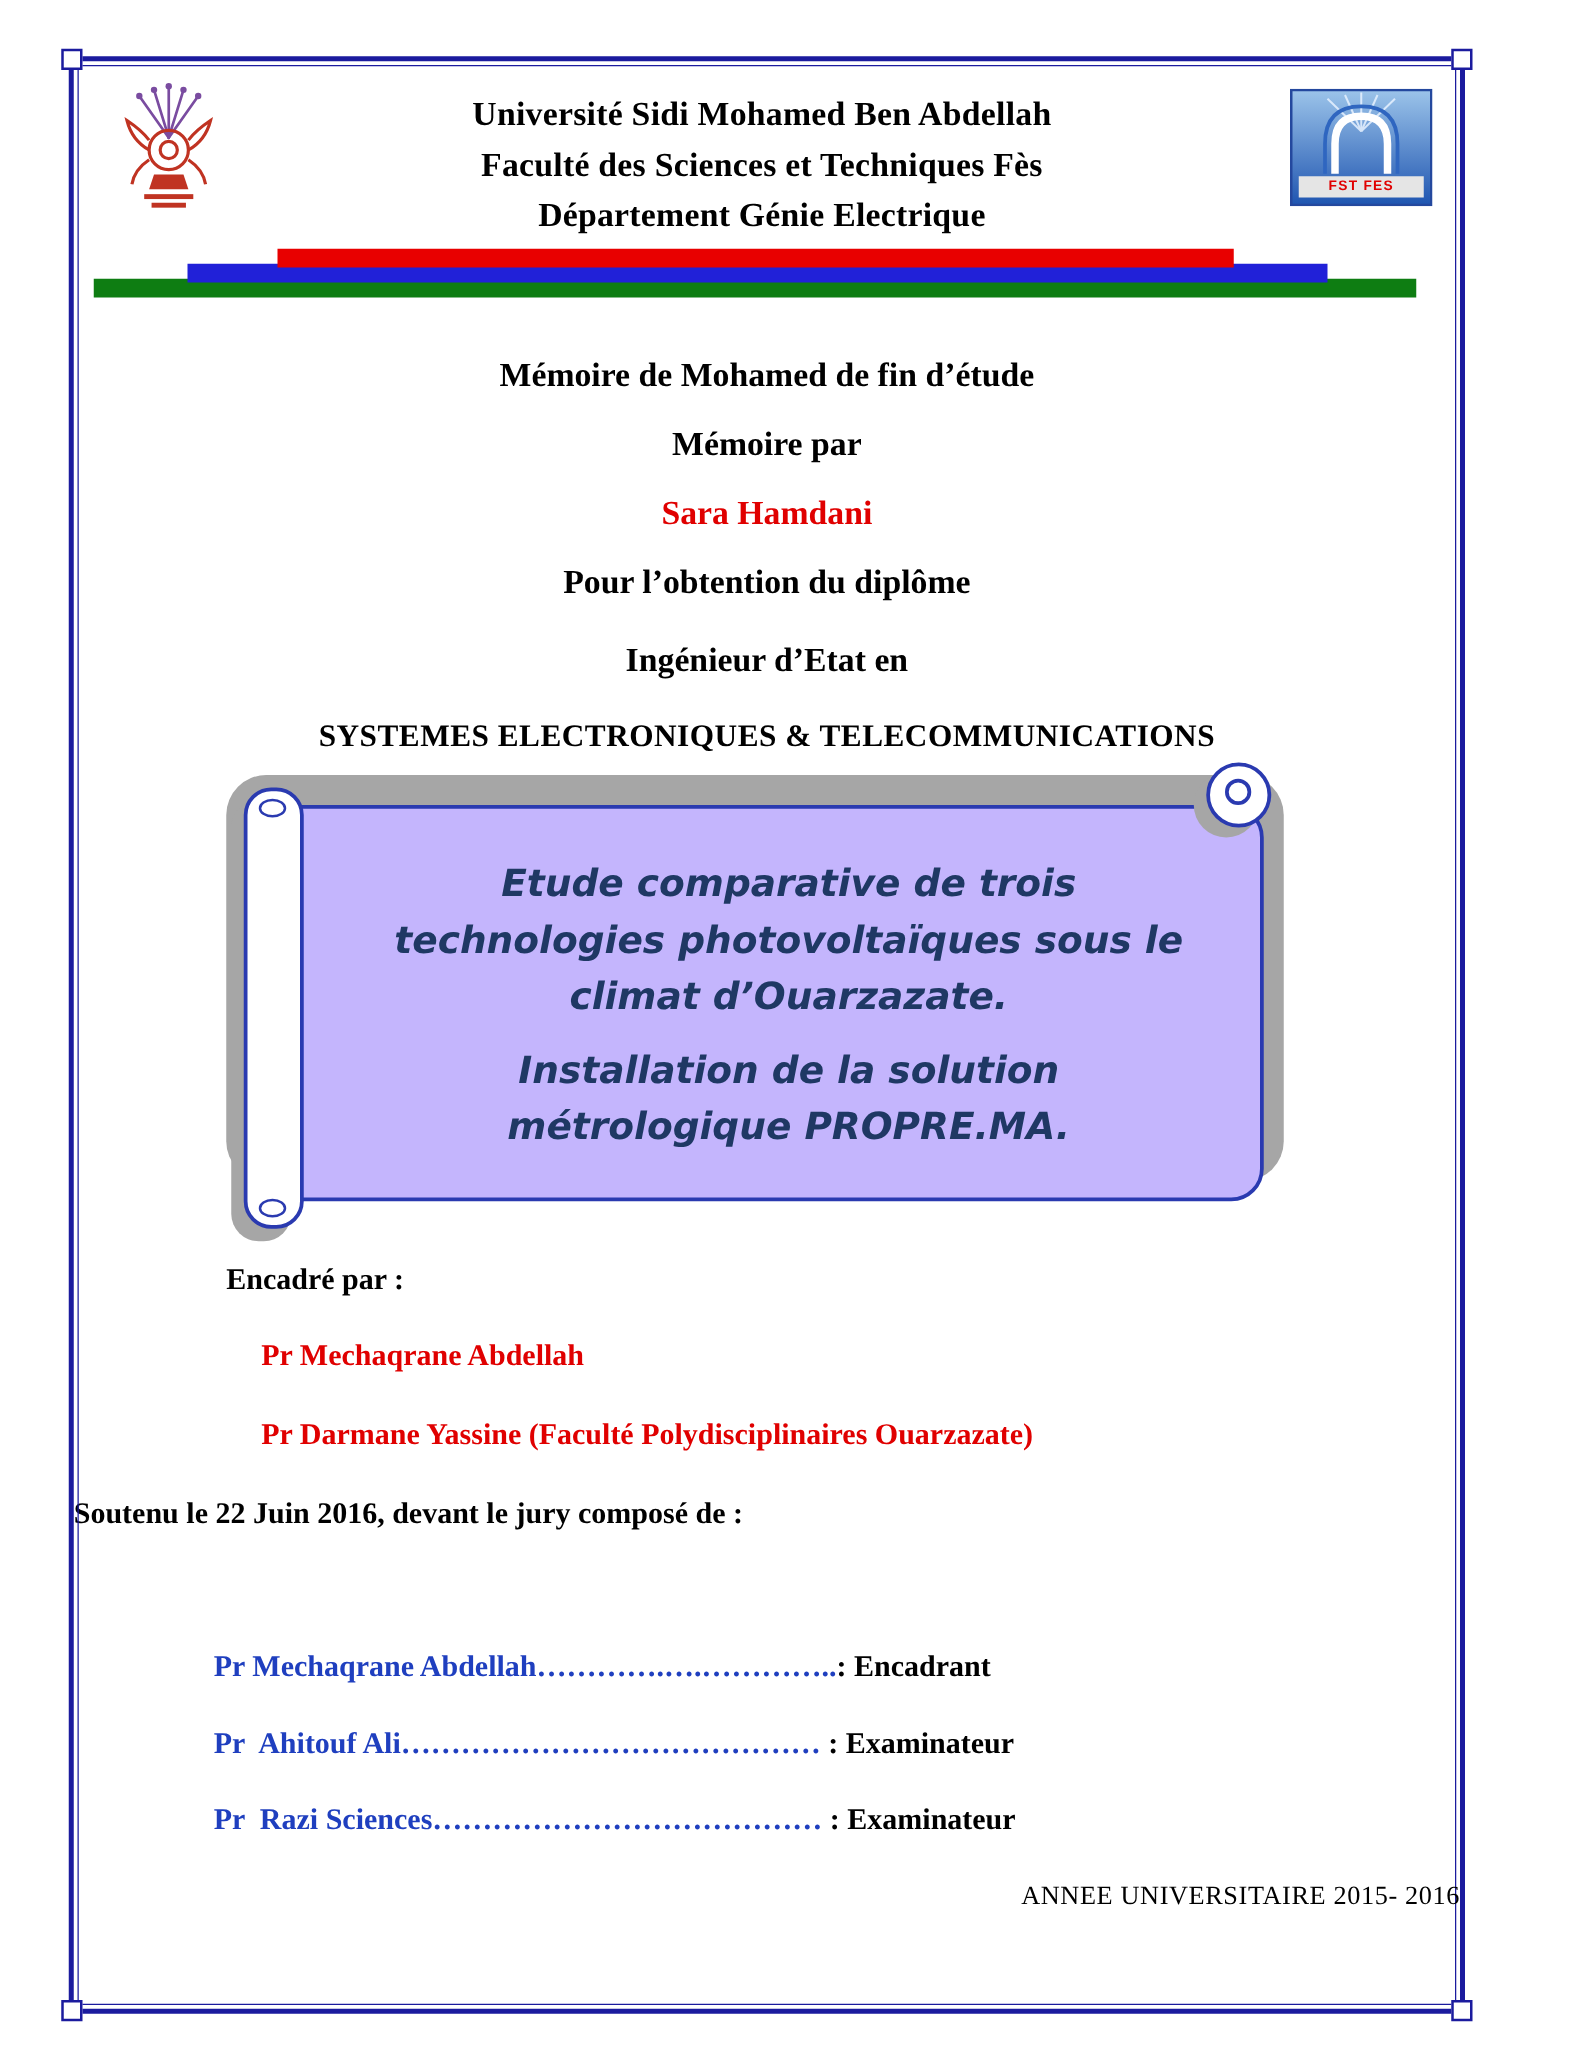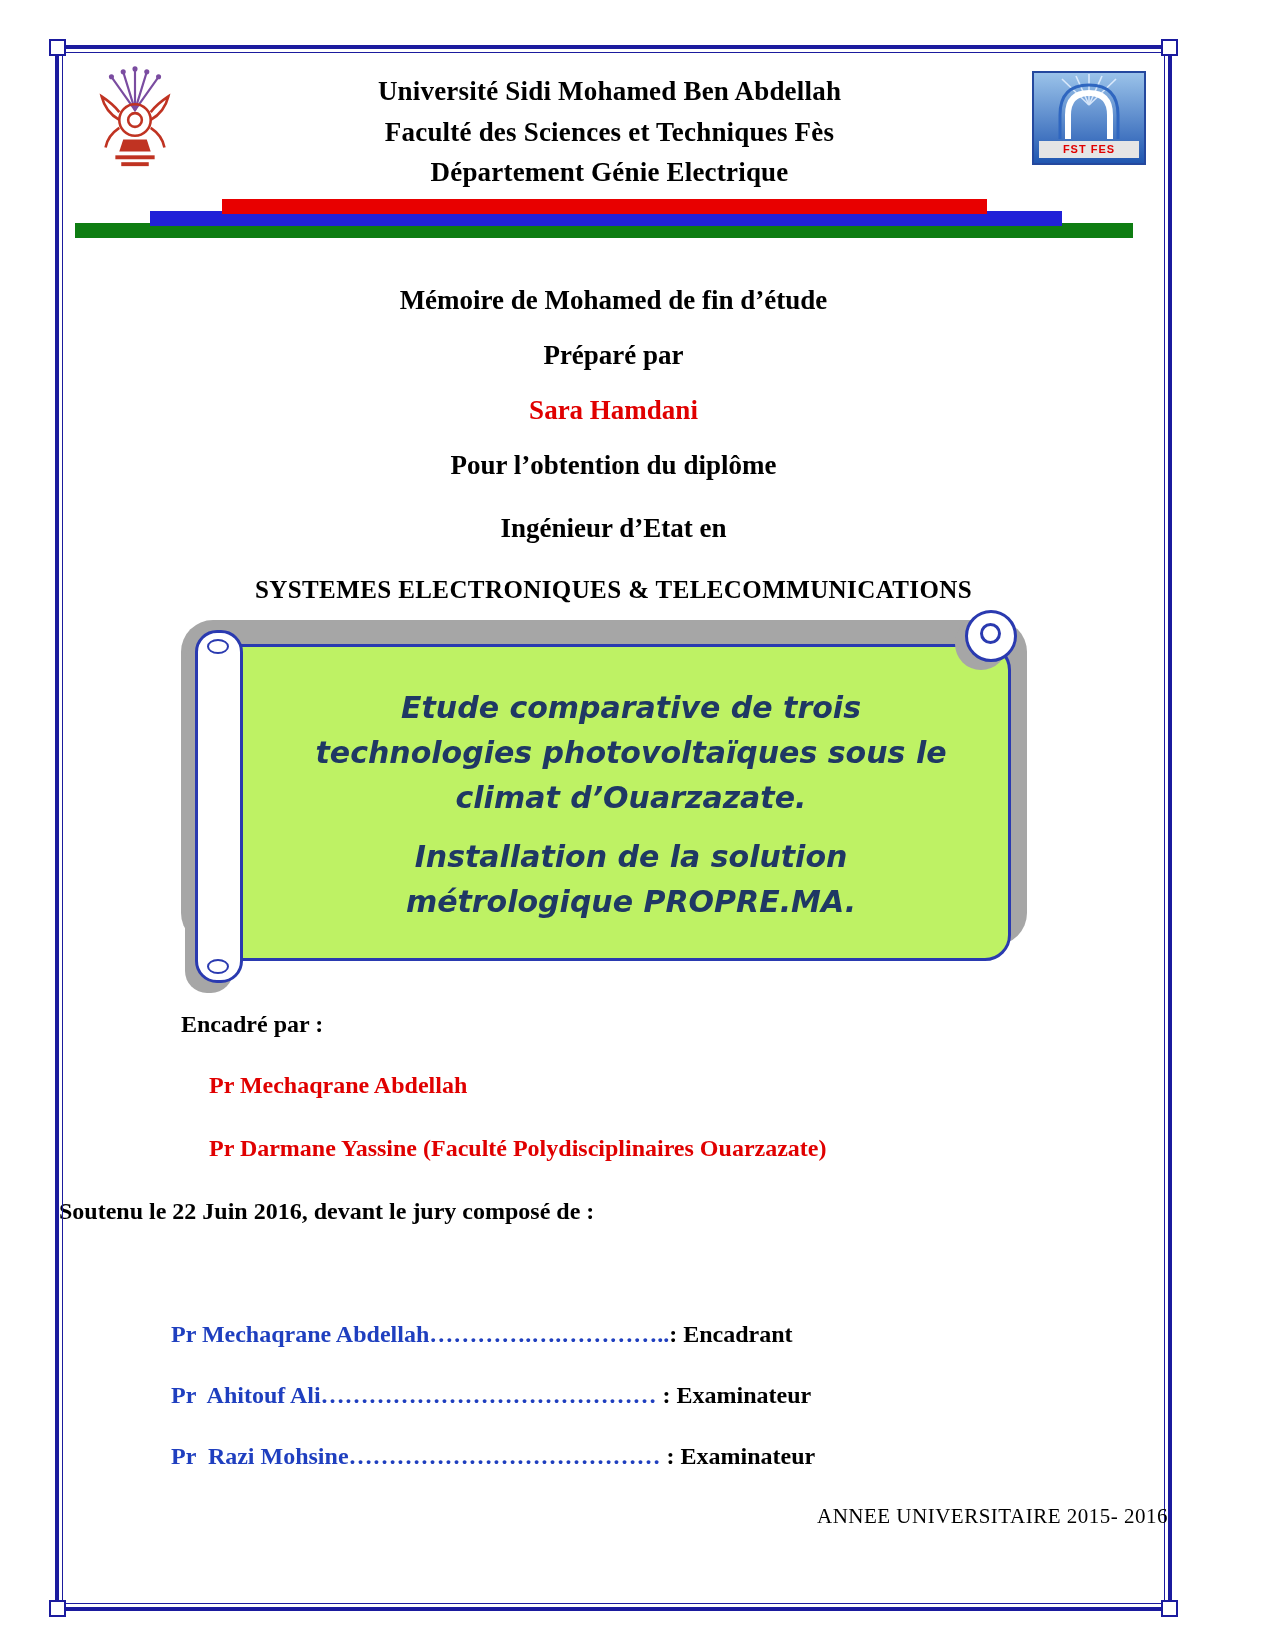--- a/index.html
+++ b/index.html
@@ -50,21 +50,21 @@
   .intro p.gap { margin-bottom:32px; }
   .intro p.program { font-size:25px; letter-spacing:0.4px; margin-top:8px; }
 
   
   .banner-wrap { position:relative; width:800px; margin:40px 0 0 152px; }
   .banner-shadow {
     position:absolute; top:-24px; left:-30px; right:-16px; bottom:16px;
     background:#a6a6a6; border-radius:32px; z-index:0;
   }
   .banner-box {
-    position:relative; z-index:1; background:#bef264;
+    position:relative; z-index:1; background:#c4b5fd;
     border:3px solid #2a3ab0; border-radius:26px;
     padding:38px 46px 34px 86px; text-align:center;
   }
   .banner-box p {
     margin:0; font-family:"DejaVu Sans", sans-serif; font-style:italic; font-weight:bold;
     font-size:30px; line-height:1.5; color:#1f3864;
   }
   .banner-box p + p { margin-top:14px; }
   .scroll-roll {
     position:absolute; z-index:2; left:-16px; top:-14px; bottom:-22px; width:42px;
@@ -178,21 +178,21 @@
     </div>
 
     <div class="bars">
       <div class="bar bar-red"></div>
       <div class="bar bar-blue"></div>
       <div class="bar bar-green"></div>
     </div>
 
     <div class="intro">
       <p>Mémoire de Mohamed de fin d’étude</p>
-      <p>Préparé par</p>
+      <p>Mémoire par</p>
       <p class="red">Sara Hamdani</p>
       <p class="gap">Pour l’obtention du diplôme</p>
       <p class="gap">Ingénieur d’Etat en</p>
       <p class="program">SYSTEMES ELECTRONIQUES &amp; TELECOMMUNICATIONS</p>
     </div>
 
     <div class="banner-wrap">
       <div class="banner-shadow"></div>
       <div class="scroll-roll"></div>
       <div class="scroll-curl"></div>
@@ -206,18 +206,18 @@
       <p class="label">Encadré par :</p>
       <p class="sup">Pr Mechaqrane Abdellah</p>
       <p class="sup">Pr Darmane Yassine (Faculté Polydisciplinaires Ouarzazate)</p>
     </div>
 
     <p class="defense">Soutenu le 22 Juin 2016, devant le jury composé de :</p>
 
     <div class="jury">
       <p class="jury-line"><span class="jury-name">Pr Mechaqrane Abdellah………….….…………..</span><span class="jury-role">: Encadrant</span></p>
       <p class="jury-line"><span class="jury-name">Pr  Ahitouf Ali……………………………………</span><span class="jury-role"> : Examinateur</span></p>
-      <p class="jury-line"><span class="jury-name">Pr  Razi Mohsine…………………………………</span><span class="jury-role"> : Examinateur</span></p>
+      <p class="jury-line"><span class="jury-name">Pr  Razi Sciences…………………………………</span><span class="jury-role"> : Examinateur</span></p>
     </div>
 
     <p class="footer">ANNEE UNIVERSITAIRE 2015- 2016</p>
   </div>
 </div>
 
 </body></html>

